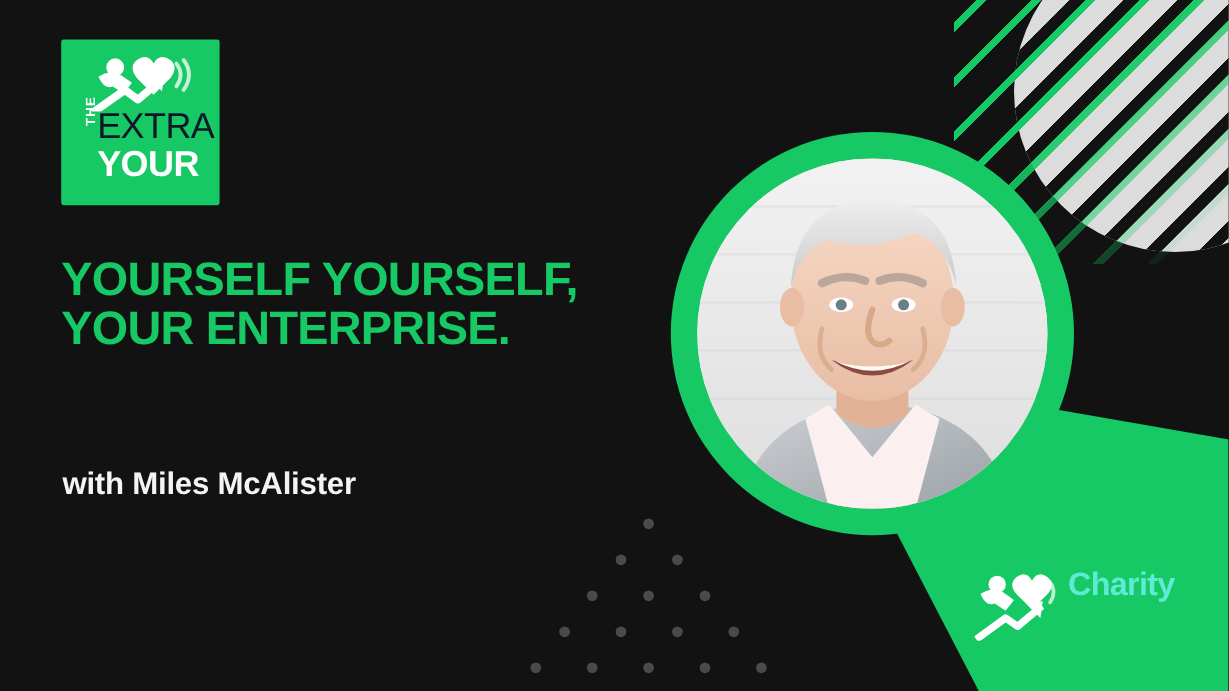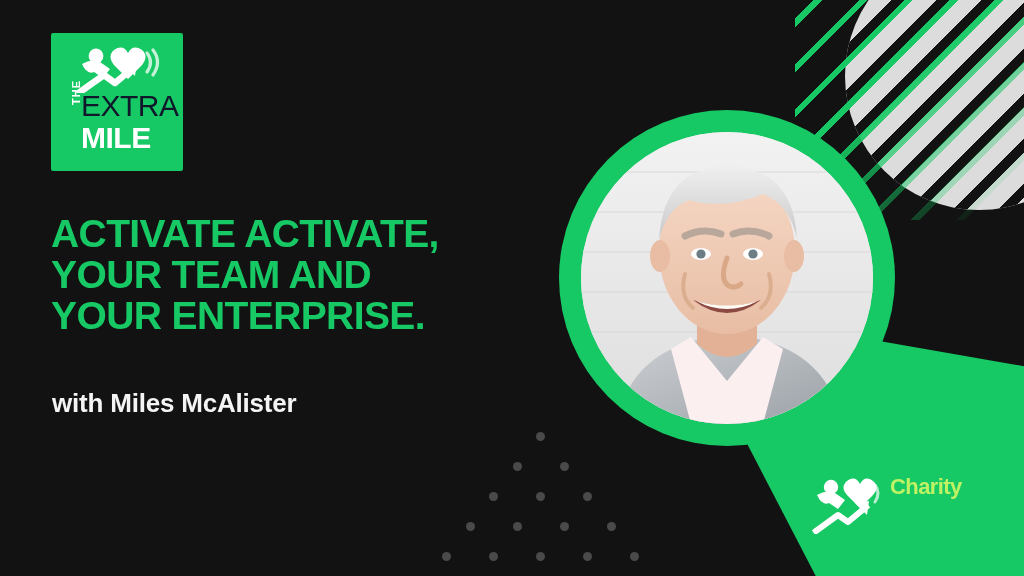--- a/index.html
+++ b/index.html
@@ -93,21 +93,21 @@
   
   .subtitle{
     position:absolute;left:52px;top:388px;
     color:#f4f4f4;font-weight:700;font-size:26px;letter-spacing:-0.2px;
     white-space:nowrap;
   }
 
   
   .cm-lockup{position:absolute;left:812px;top:470px;width:180px;height:72px;}
   .cm-mark{position:absolute;left:0;top:6px;width:72px;height:58px;}
-  .cm-words{position:absolute;left:78px;top:2px;color:#bef264;font-weight:800;font-size:22px;line-height:30px;letter-spacing:-0.6px;}
+  .cm-words{position:absolute;left:78px;top:2px;color:#5eead4;font-weight:800;font-size:27px;line-height:30px;letter-spacing:-0.6px;}
   .cm-words span{display:block;}
 </style>
 </head>
 <body>
 
 <div class="stage">
 
   <div class="striped-circle">
     <div class="hatch"></div>
   </div>
@@ -208,27 +208,26 @@
           <path d="M73 6 q7 9 0 19"></path>
           <path d="M79 3 q9 12 0 25"></path>
         </g>
         <path d="M6 45 L30 28 L41 36 L60 20" fill="none" stroke="#ffffff" stroke-width="6.5" stroke-linejoin="round" stroke-linecap="square"></path>
         <path d="M48 16 L63 14 L61 29 z" fill="#ffffff"></path>
       </svg>
     </div>
     <div class="tem-text">
       <div class="tem-the">THE</div>
       <div class="tem-extra">EXTRA</div>
-      <div class="tem-mile">MILE</div>
+      <div class="tem-mile">YOUR</div>
     </div>
   </div>
 
   <div class="headline">
-    <span class="ln">ACTIVATE ACTIVATE,</span>
-    <span class="ln">YOUR TEAM AND</span>
+    <span class="ln">YOURSELF YOURSELF,</span>
     <span class="ln">YOUR ENTERPRISE.</span>
   </div>
 
   <div class="subtitle">with Miles McAlister</div>
 
   <div class="cm-lockup">
     <div class="cm-mark">
       <svg viewBox="0 0 72 58" xmlns="http://www.w3.org/2000/svg">
         <g fill="#ffffff">
           <circle cx="19" cy="11" r="7.2"></circle>

